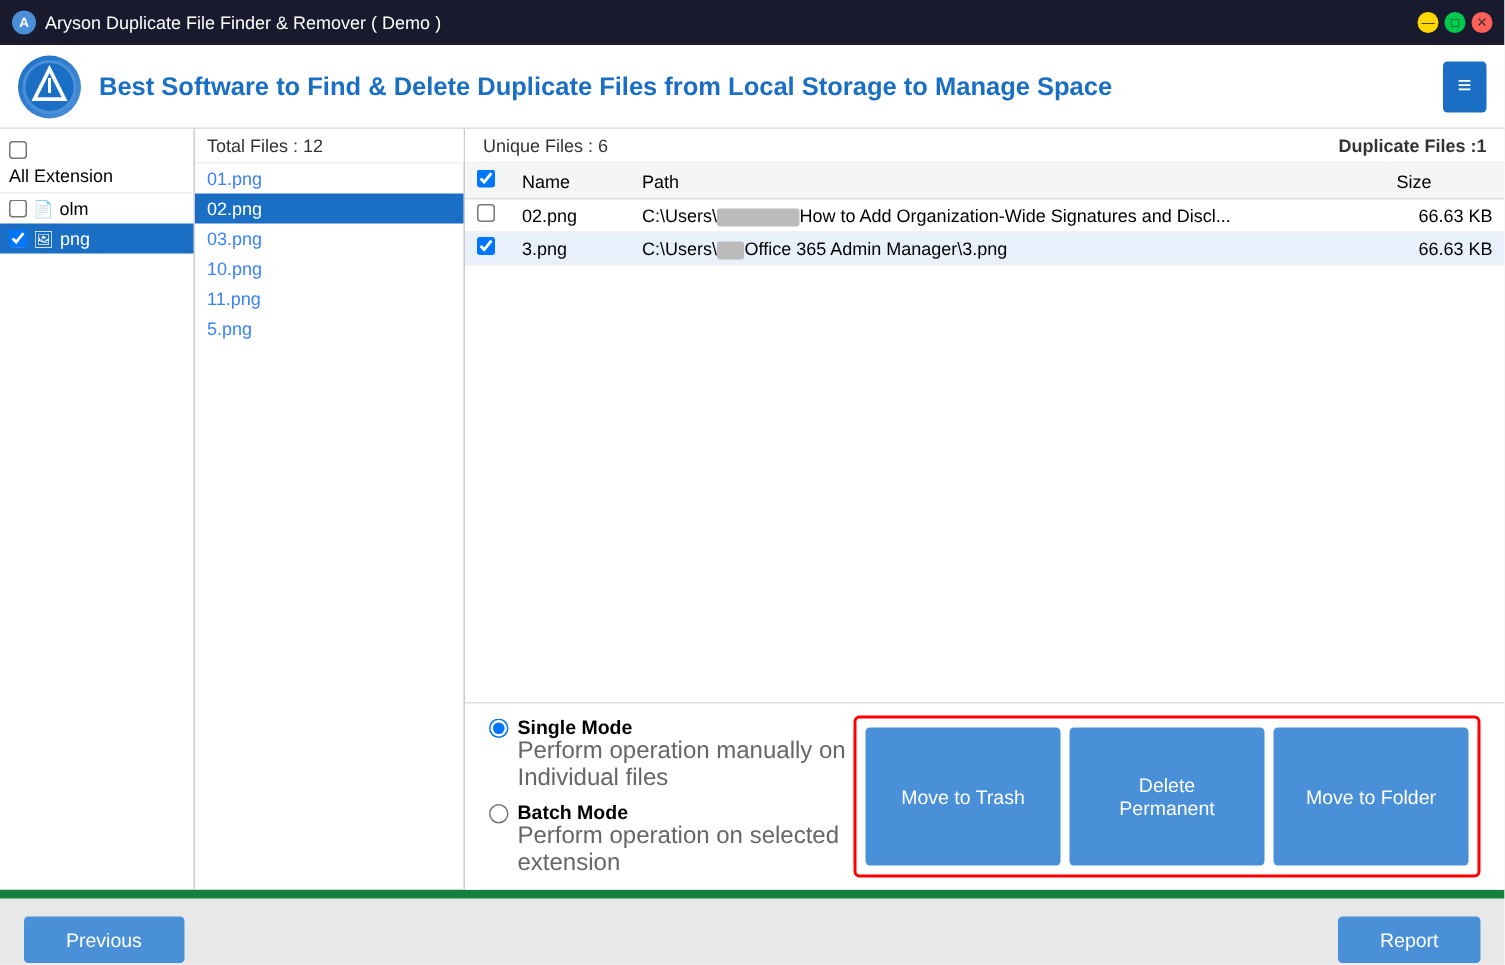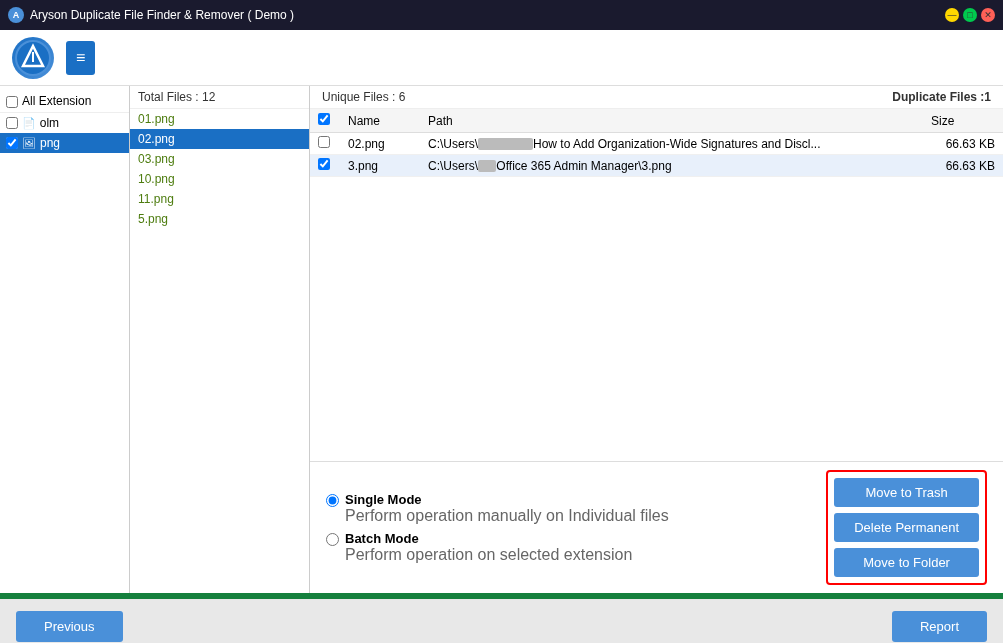--- a/index.html
+++ b/index.html
@@ -87,25 +87,26 @@
 
     
     .left-panel {
       width: 130px;
       border-right: 1px solid #ccc;
       background: white;
       padding: 4px 0;
     }
     .ext-header {
       display: flex;
-      align-items: flex-end;
+      align-items: flex-start;
       padding: 4px 6px;
       font-size: 12px;
       gap: 4px;
       border-bottom: 1px solid #eee;
+      flex-direction: column;
     }
     .ext-item {
       display: flex;
       align-items: center;
       padding: 3px 6px;
       font-size: 12px;
       gap: 4px;
       cursor: pointer;
     }
     .ext-item.selected {
@@ -131,21 +132,21 @@
       padding: 4px 8px;
       font-size: 12px;
       border-bottom: 1px solid #eee;
       font-weight: normal;
       color: #333;
     }
     .file-list-item {
       padding: 3px 8px;
       font-size: 12px;
       cursor: pointer;
-      color: #4d7c0f;
+      color: #3b82f6;
     }
     .file-list-item.selected {
       background: #1a6fc4;
       color: white;
     }
 
     
     .right-panel {
       flex: 1;
       display: flex;
@@ -191,33 +192,32 @@
       border-radius: 2px;
       font-size: 11px;
       user-select: none;
     }
 
     
     .bottom-action {
       border-top: 1px solid #ddd;
       padding: 8px 16px;
       display: flex;
-      align-items: center;
       justify-content: space-between;
       background: white;
       min-height: 90px;
     }
     .mode-section { display: flex; flex-direction: column; gap: 6px; }
     .mode-option { display: flex; align-items: flex-start; gap: 6px; font-size: 13px; }
     .mode-option input[type="radio"] { margin-top: 2px; cursor: pointer; }
     .mode-desc { font-size: 16px; color: #666; }
 
     .action-buttons {
       display: flex;
-      flex-direction: column;
+      flex-direction: row;
       gap: 6px;
       border: 2px solid red;
       padding: 6px;
       border-radius: 4px;
     }
     .action-btn {
       background: #4a90d9;
       color: white;
       border: none;
       padding: 7px 20px;
@@ -268,20 +268,21 @@
 
 <div class="header-banner">
   <div class="logo">
 
     <svg width="36" height="36" viewBox="0 0 36 36">
       <circle cx="18" cy="18" r="17" fill="#1a6fc4" stroke="#4a90d9" stroke-width="2"></circle>
       <polygon points="18,6 28,26 8,26" fill="none" stroke="white" stroke-width="2.5"></polygon>
       <line x1="18" y1="12" x2="18" y2="22" stroke="white" stroke-width="2"></line>
     </svg>
   </div>
+  <span class="header-title">Best Software to Find &amp; Delete Duplicate Files from Local Storage to Manage Space</span>
   <button class="menu-btn">≡</button>
 </div>
 
 <div class="main-content">
 
   <div class="left-panel">
     <div class="ext-header">
       <input type="checkbox" class="checkbox-input" style="">
       <span>All Extension</span>
     </div>

